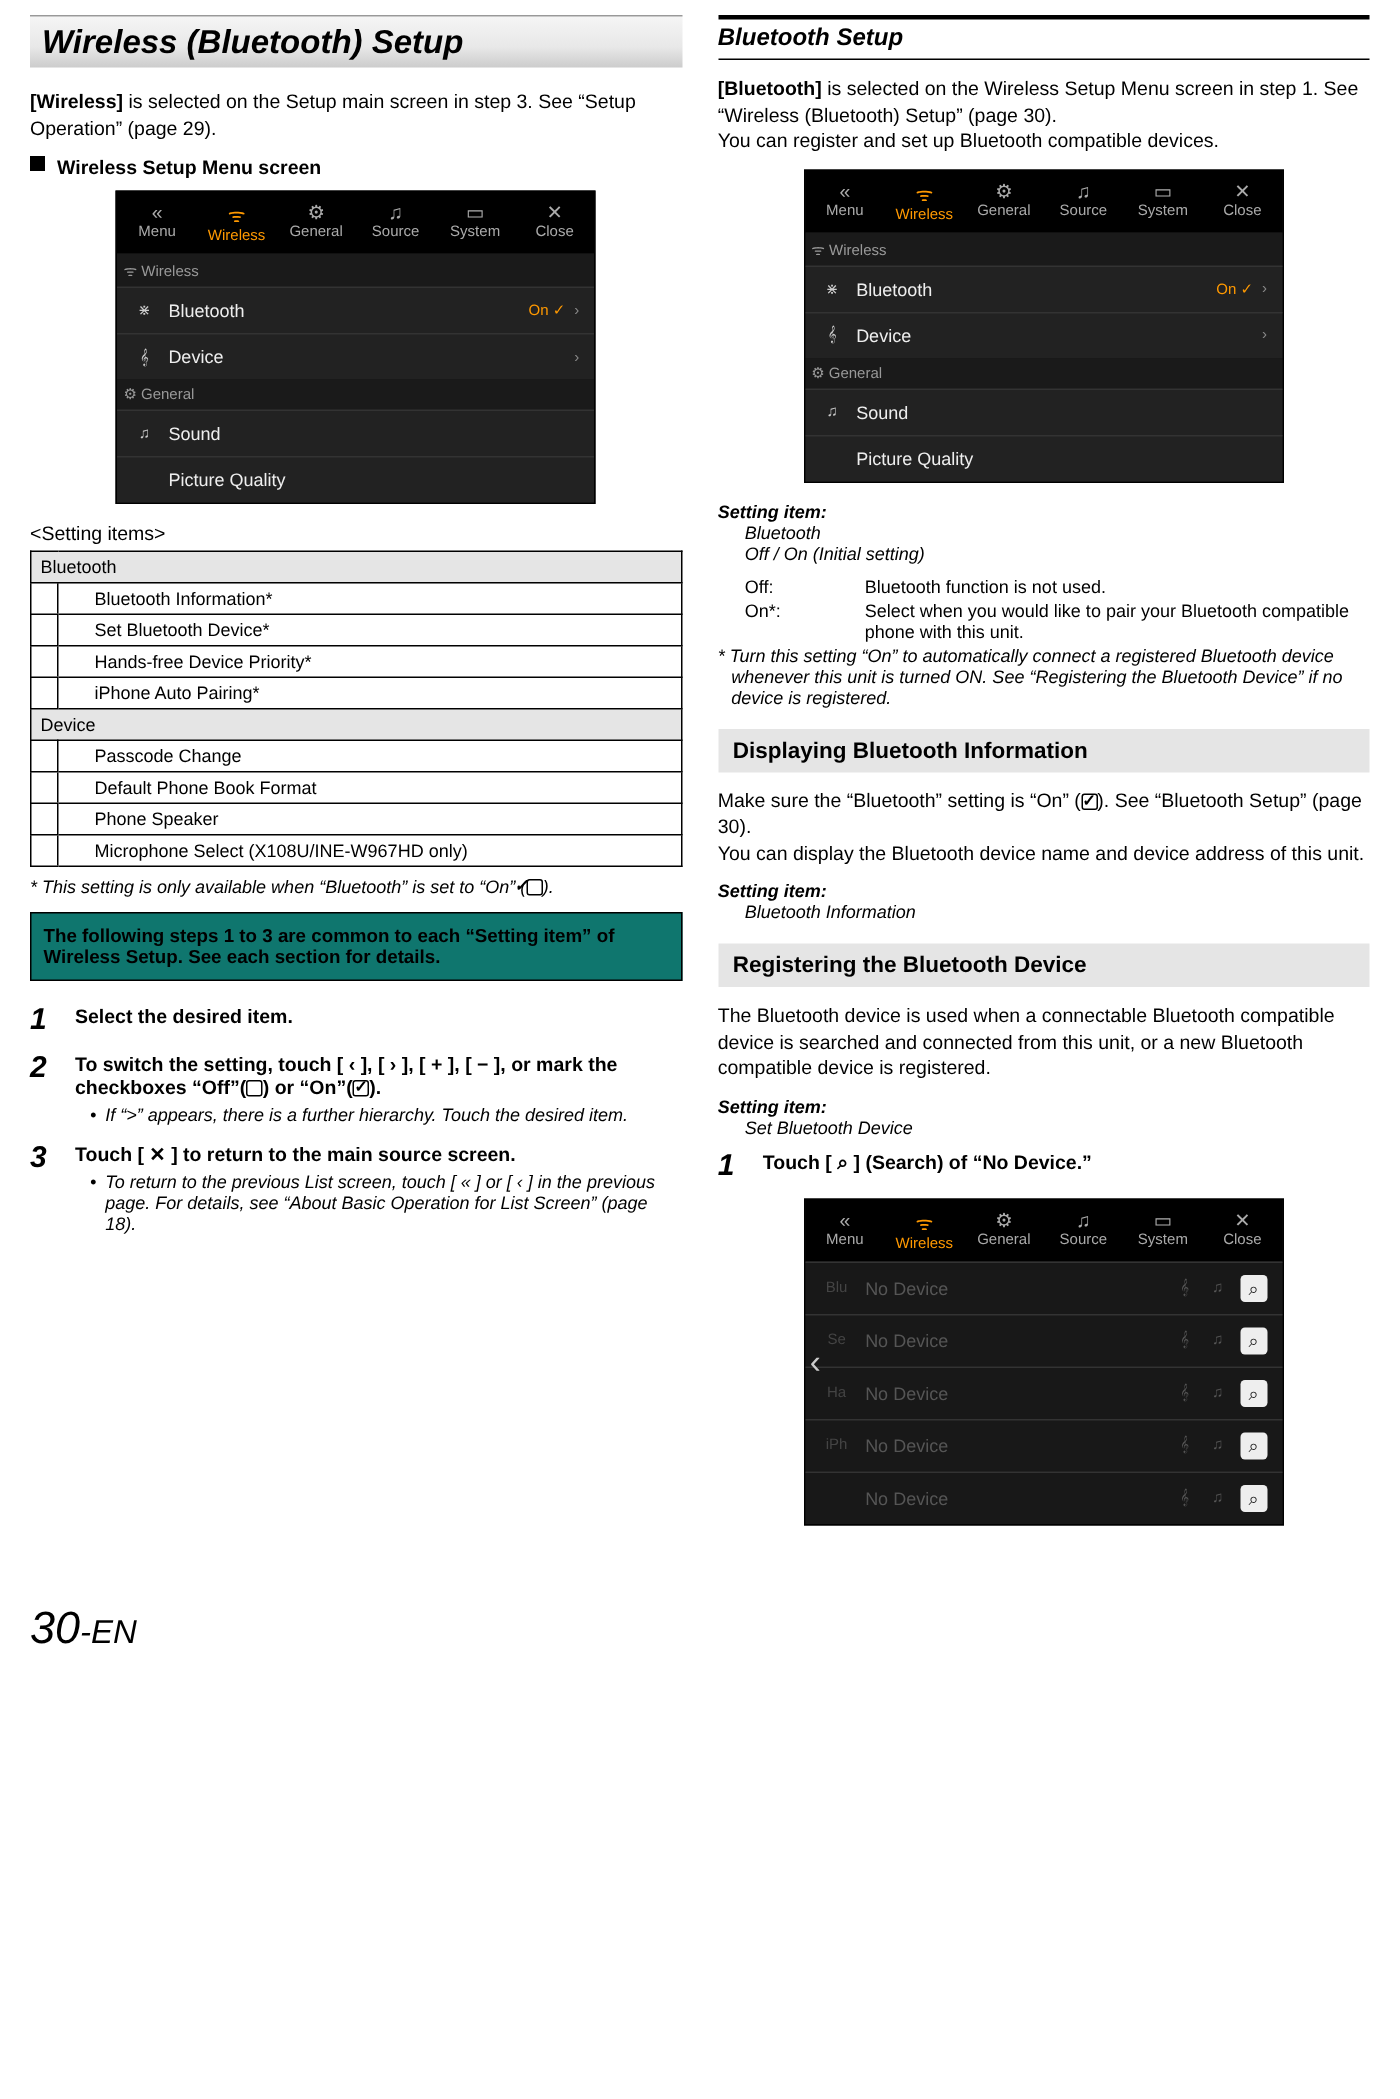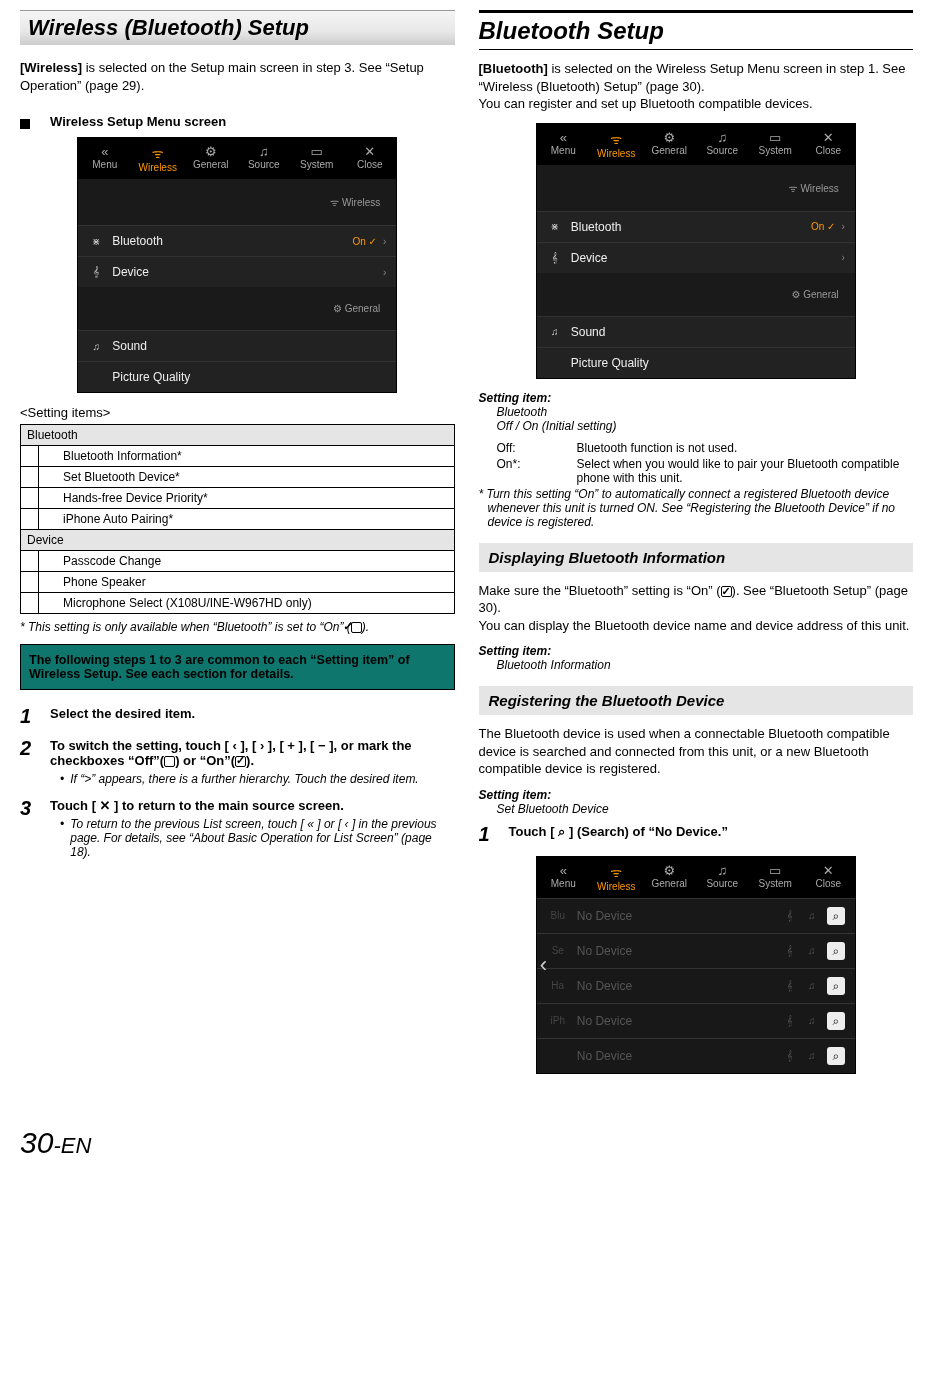--- a/index.html
+++ b/index.html
@@ -6,53 +6,53 @@
   body { font-family: Arial, sans-serif; font-size: 12px; color: #000; background: #fff; width: 933px; padding: 10px 20px 40px; }
   .columns { display: flex; gap: 24px; }
   .col { flex: 1; min-width: 0; }
   .section-title-main {
     font-size: 22px; font-weight: bold; font-style: italic;
     padding: 4px 8px;
     background: linear-gradient(to bottom, #f5f5f5 0%, #e8e8e8 60%, #ccc 100%);
     border-top: 1px solid #999; margin-bottom: 14px;
   }
   .section-title-right {
-    font-size: 24px; font-weight: bold; font-style: italic;
+    font-size: 16px; font-weight: bold; font-style: italic;
     border-top: 3px solid #000; border-bottom: 1px solid #000;
     padding: 4px 0; margin-bottom: 10px;
   }
   .body-text { font-size: 13px; line-height: 1.35; margin-bottom: 10px; }
-  .sub-marker { display: flex; align-items: flex-end; gap: 20px; margin: 20px 0 8px; }
+  .sub-marker { display: flex; align-items: flex-start; gap: 8px; margin: 10px 0 8px; }
   .sq { width: 10px; height: 10px; background: #000; }
   .sub-title { font-weight: bold; font-size: 13px; }
   .screenshot { width: 320px; margin: 0 auto 12px; background: #111; color: #ddd; border: 1px solid #000; font-size: 10px; }
   .ss-top { display: flex; background: #000; }
   .ss-tab { flex: 1; text-align: center; padding: 6px 2px; color: #aaa; }
   .ss-tab.active { color: #f90; }
   .ss-tab-icon { font-size: 13px; display: block; }
-  .ss-bar { text-align: right; color: #999; padding: 16px; background: #1a1a1a; }
+  .ss-bar { text-align: left; color: #999; padding: 4px; background: #1a1a1a; }
   .ss-row { display: flex; align-items: center; padding: 8px 10px; border-top: 1px solid #333; background: #222; }
   .ss-row .lbl { flex: 1; color: #eee; font-size: 12px; }
   .ss-row .val { color: #f90; margin-right: 6px; }
   .ss-row .chev { color: #888; }
   .ss-row .ic { width: 16px; text-align: center; margin-right: 8px; color: #ccc; }
   .angles-label { font-size: 13px; margin-bottom: 4px; }
   table.items { width: 100%; border-collapse: collapse; margin-bottom: 6px; }
   table.items td, table.items th { border: 1px solid #000; padding: 3px 6px; font-size: 12px; text-align: left; font-weight: normal; }
   table.items .group { background: #e5e5e5; }
   table.items .indent { padding-left: 24px; }
   .footnote { font-size: 12px; font-style: italic; margin-bottom: 10px; text-indent: -9px; padding-left: 9px; }
   .callout-box { border: 1px solid #000; background: #0f766e; padding: 8px; font-weight: bold; font-size: 12.5px; margin-bottom: 16px; }
   .steps { font-size: 13px; }
   .step { display: flex; gap: 12px; margin-bottom: 12px; }
   .step-num { font-size: 20px; font-weight: bold; font-style: italic; line-height: 1; min-width: 18px; }
   .step-body { flex: 1; }
   .step-body .main { font-weight: bold; margin-bottom: 4px; }
   .step-body .note { display: flex; gap: 6px; font-style: italic; font-size: 12px; padding-left: 10px; }
-  .subhead { background: #e5e5e5; font-weight: bold; font-size: 15px; padding: 6px 10px; margin: 14px 0 10px; font-style: italic; }
+  .subhead { background: #e5e5e5; font-weight: bold; font-size: 15px; padding: 6px 10px; margin: 14px 0 10px; }
   .si-block { margin-bottom: 8px; }
   .si-label { font-weight: bold; font-style: italic; font-size: 12px; }
   .si-val { font-style: italic; font-size: 12px; padding-left: 18px; }
   .def-row { display: flex; font-size: 12px; padding-left: 18px; margin-bottom: 2px; }
   .def-row .k { min-width: 80px; }
   .def-row .v { flex: 1; }
   .ss-devlist .ss-row { background: #181818; color: #555; }
   .ss-devlist .ss-row .lbl { color: #555; }
   .ss-devlist .qbtn { background: #eee; color: #222; border-radius: 3px; width: 18px; height: 18px; display: flex; align-items: center; justify-content: center; margin-left: 6px; font-size: 12px; }
   .ss-devlist .mini { color: #555; width: 18px; text-align: center; margin-left: 4px; }
@@ -150,20 +150,24 @@
             <td class="group" colspan="2">Device</td>
           </tr>
       </tbody>
         <tbody id="tbl-g2">
           <tr>
             <td style="width:18px;border-right:none"></td>
             <td class="indent">Passcode Change</td>
           </tr>
           <tr>
             <td style="width:18px;border-right:none"></td>
+            <td class="indent">Default Phone Book Format</td>
+          </tr>
+          <tr>
+            <td style="width:18px;border-right:none"></td>
             <td class="indent">Phone Speaker</td>
           </tr>
           <tr>
             <td style="width:18px;border-right:none"></td>
             <td class="indent">Microphone Select (X108U/INE-W967HD only)</td>
           </tr>
         </tbody>
     </table>
 
     <p class="footnote">

